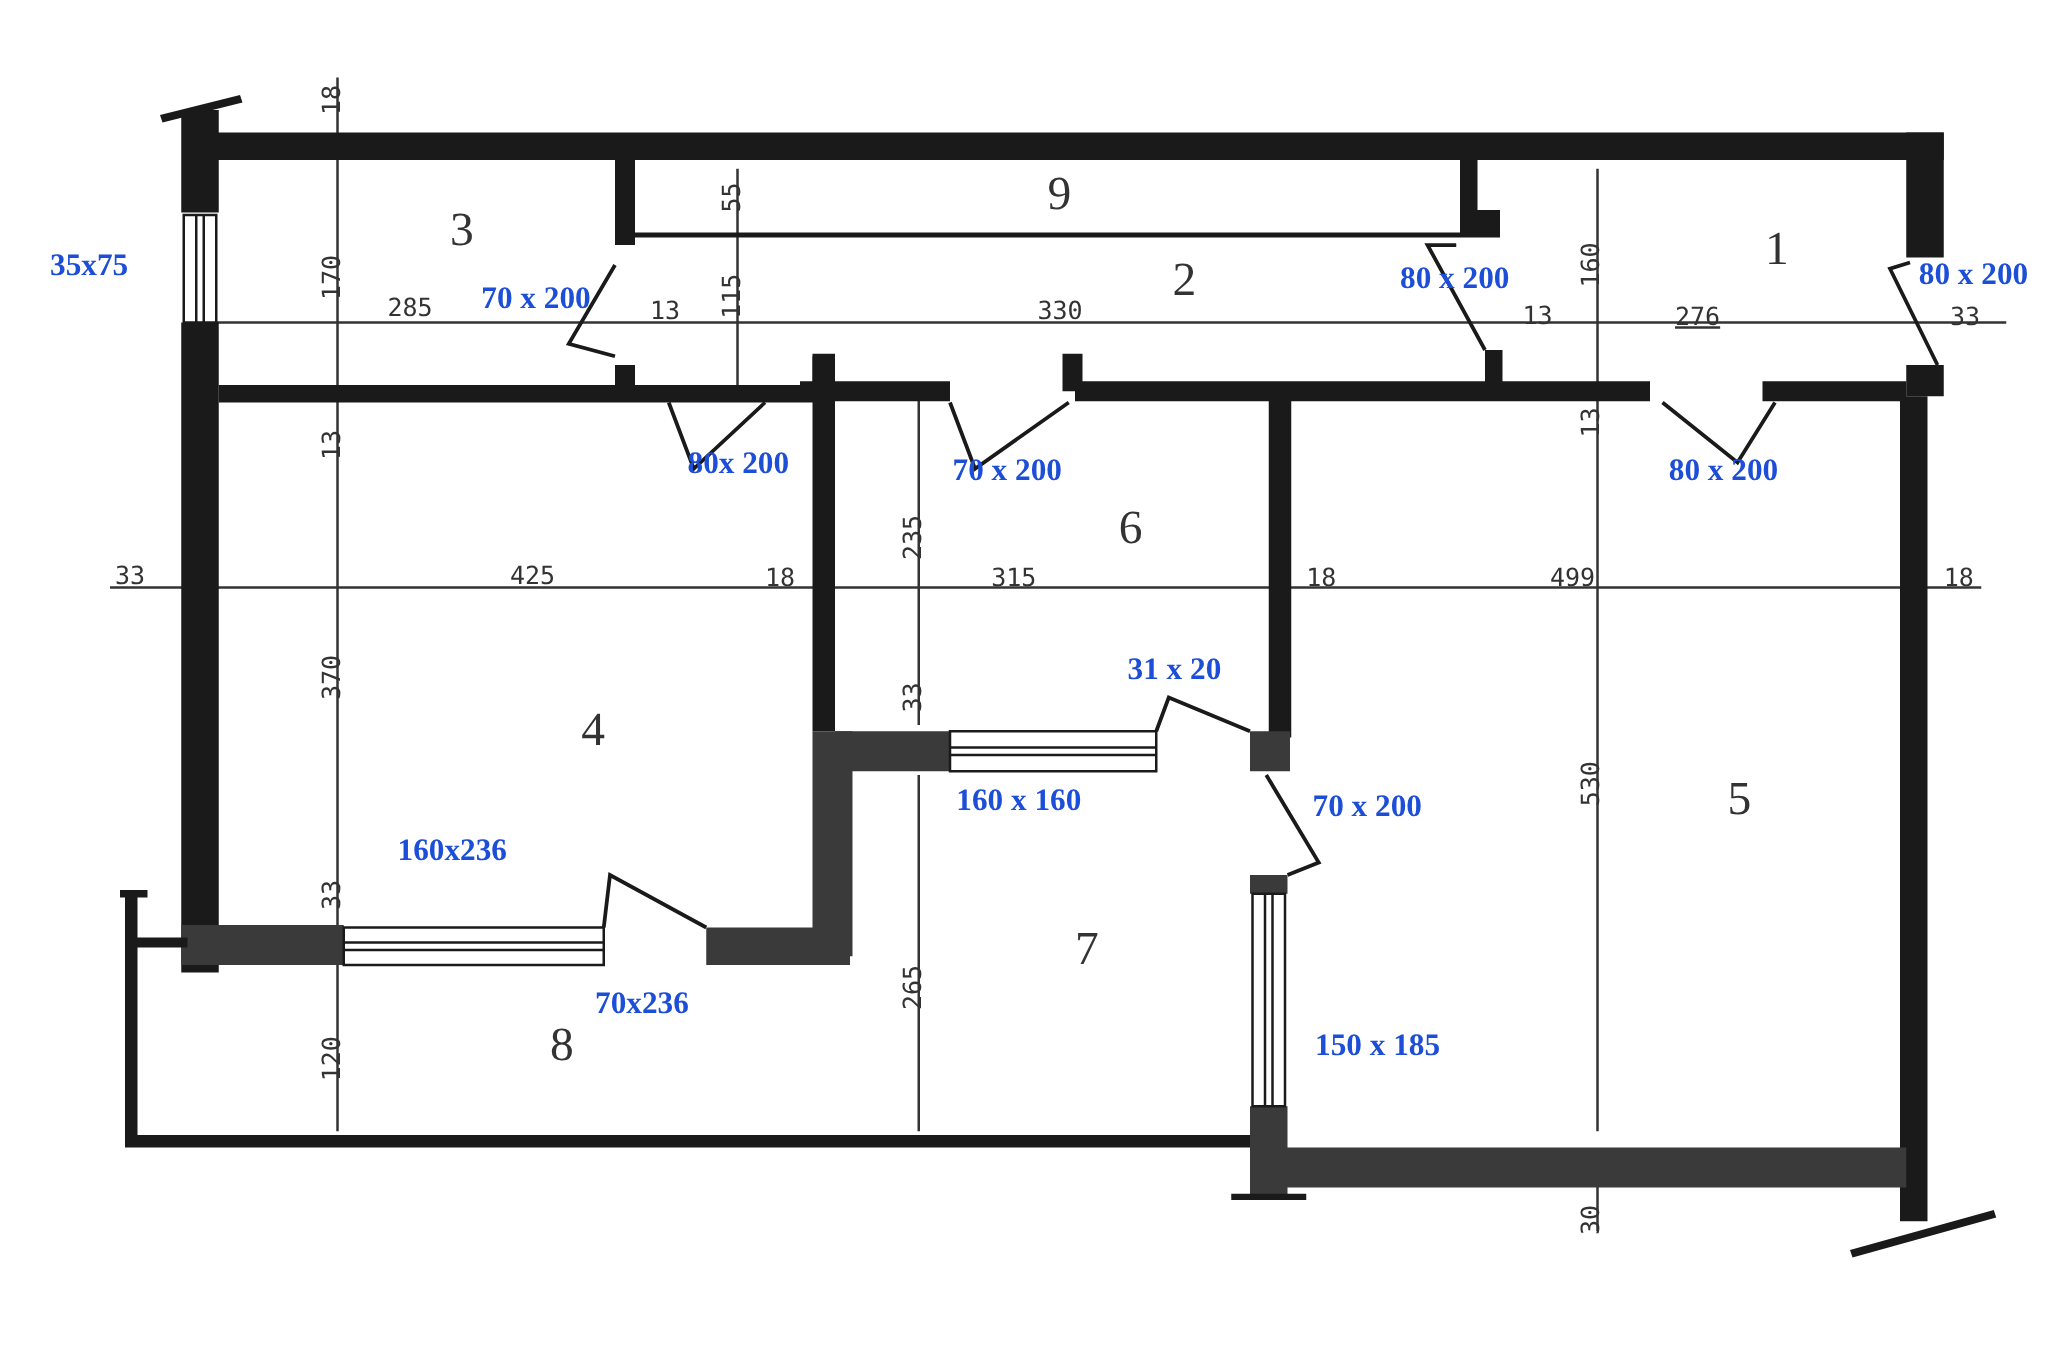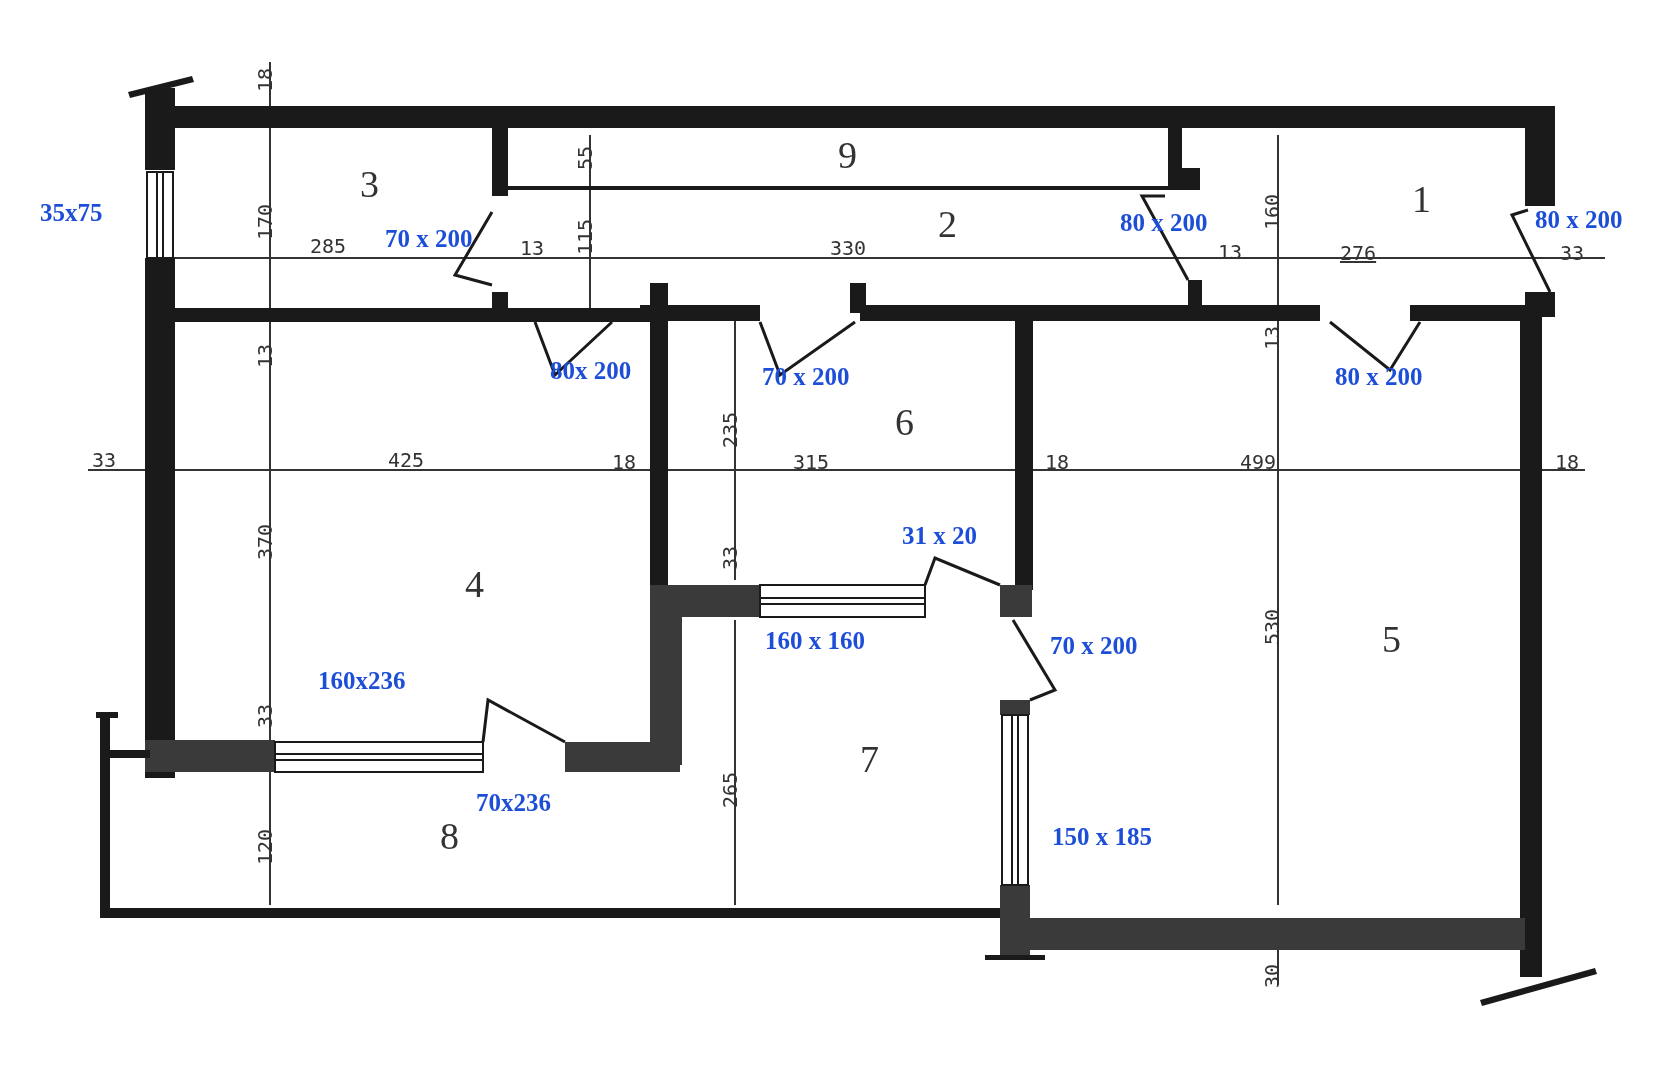--- a/index.html
+++ b/index.html
@@ -141,21 +141,21 @@
   <span class="lbl open" style="left:1052px;top:783px;margin-top:41px;">150 x 185</span>
 
   
   <span class="lbl dim" style="left:310px;top:236px;">285</span>
   <span class="lbl dim" style="left:520px;top:238px;">13</span>
   <span class="lbl dim" style="left:830px;top:238px;">330</span>
   <span class="lbl dim" style="left:1218px;top:242px;">13</span>
   <span class="lbl dim" style="left:1340px;top:243px;text-decoration:underline;">276</span>
   <span class="lbl dim" style="left:1560px;top:243px;">33</span>
   <span class="lbl dim" style="left:92px;top:450px;">33</span>
-  <span class="lbl dim" style="left:388px;top:450px;">425</span>
+  <span class="lbl dim" style="left:408px;top:450px;">425</span>
   <span class="lbl dim" style="left:612px;top:452px;">18</span>
   <span class="lbl dim" style="left:793px;top:452px;">315</span>
   <span class="lbl dim" style="left:1045px;top:452px;">18</span>
   <span class="lbl dim" style="left:1240px;top:452px;">499</span>
   <span class="lbl dim" style="left:1555px;top:452px;">18</span>
 
   
   <span class="lbl dim vdim" style="left:255px;top:92px;">18</span>
   <span class="lbl dim vdim" style="left:255px;top:240px;">170</span>
   <span class="lbl dim vdim" style="left:575px;top:170px;">55</span>

